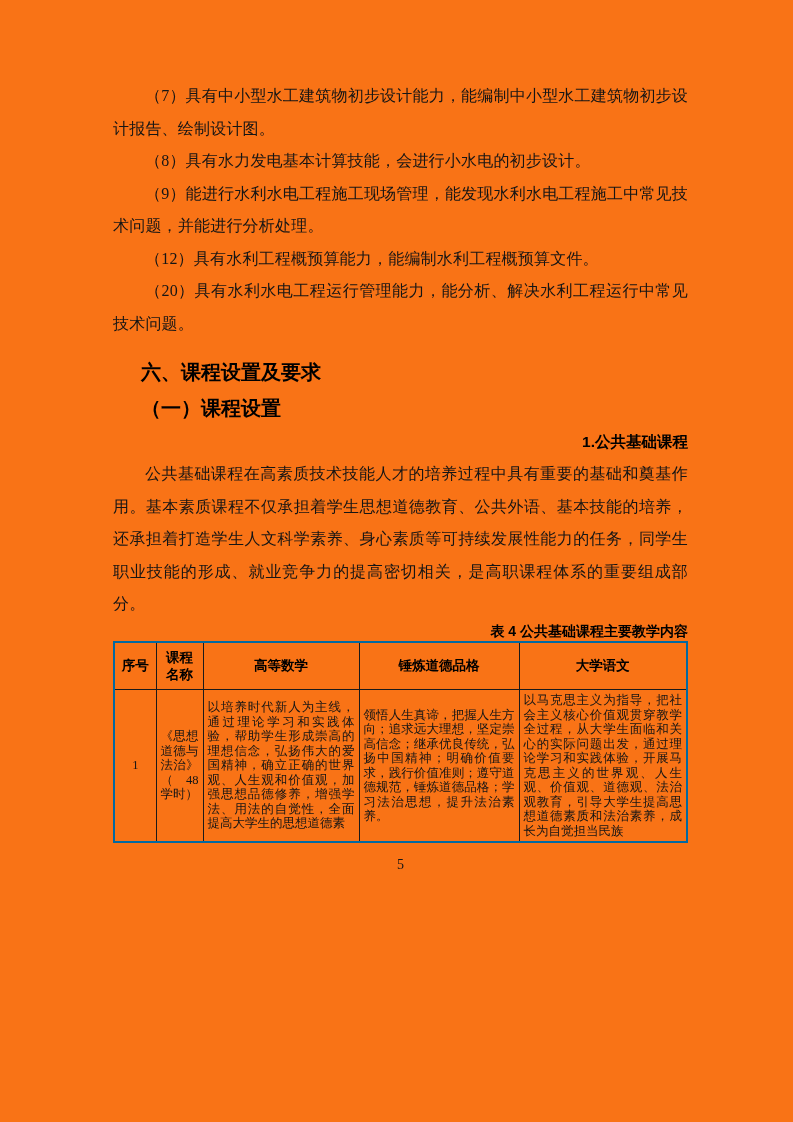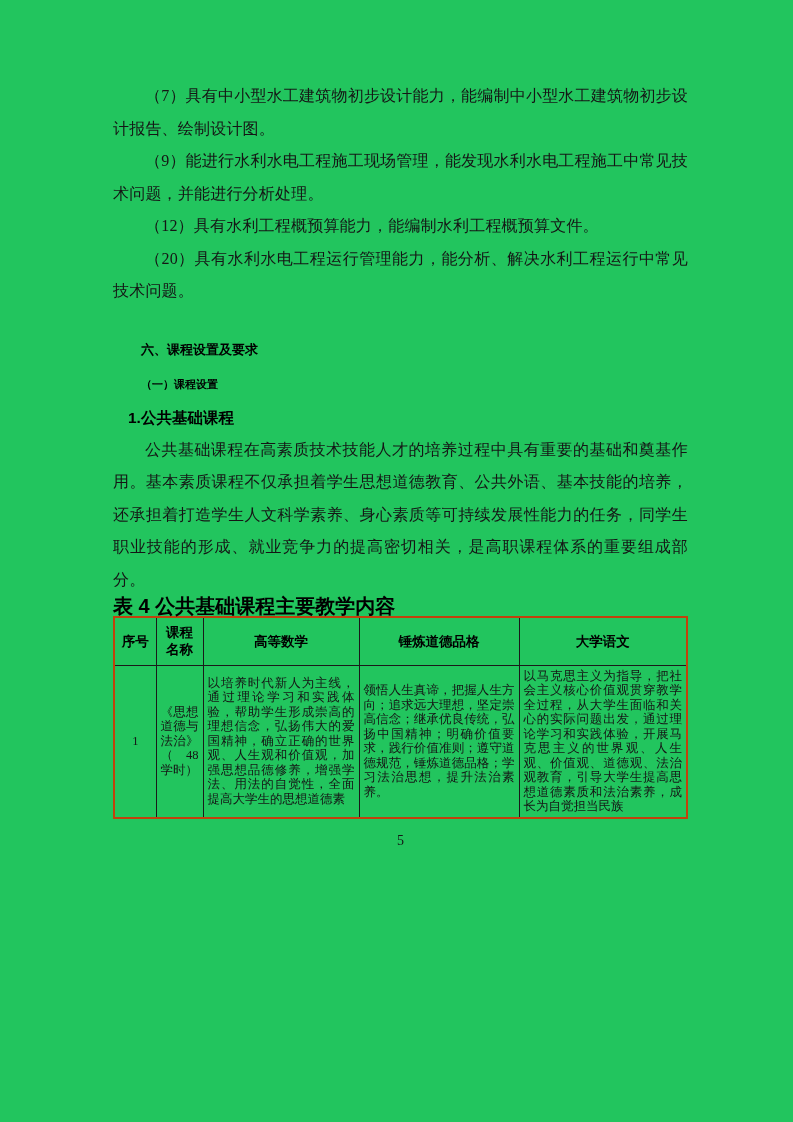--- a/index.html
+++ b/index.html
@@ -4,21 +4,21 @@
 <style>
   html, body {
     margin: 0;
     padding: 0;
     background: #ffffff;
   }
   .page {
     position: relative;
     width: 793px;
     height: 1122px;
-    background: #22c55e;
+    background: #f97316;
     overflow: hidden;
     font-family: "Liberation Serif", "DejaVu Serif", serif;
     color: #151515;
   }
   .content {
     position: absolute;
     left: 113px;
     top: 0;
     width: 575px;
     padding-top: 80px;
@@ -26,60 +26,61 @@
   .body-para {
     margin: 0;
     font-size: 16px;
     line-height: 32.5px;
     text-align: justify;
     text-justify: inter-ideograph;
     text-indent: 2em;
     letter-spacing: 0.2px;
   }
   .sec-heading {
-    margin: 24px 0 0 0;
+    margin: 16px 0 0 0;
     padding-left: 28px;
-    font-family: Liberation Sans, sans-serif;
+    font-family: Liberation Mono, monospace;
     font-weight: bold;
-    font-size: 13px;
+    font-size: 20px;
     line-height: 36px;
     color: #000;
   }
   .subsec-heading {
     margin: 0;
     padding-left: 28px;
     font-family: "Liberation Sans", "DejaVu Sans", sans-serif;
     font-weight: bold;
-    font-size: 11px;
+    font-size: 20px;
     line-height: 33px;
     color: #000;
   }
   .item-heading {
     margin: 0;
     padding-left: 15px;
     font-family: "Liberation Sans", "DejaVu Sans", sans-serif;
     font-weight: bold;
     font-size: 15.5px;
     line-height: 33px;
     color: #000;
+    text-align: right;
   }
   .table-caption {
     margin: 0;
     font-family: "Liberation Sans", "DejaVu Sans", sans-serif;
     font-weight: bold;
-    font-size: 20px;
+    font-size: 14px;
     line-height: 20px;
-    text-align: left;
+    text-align: right;
     color: #000;
   }
   table.courses {
     border-collapse: collapse;
     table-layout: fixed;
     width: 573px;
-    border: 2px solid #c2410c;
+    border: 2px solid #0369a1;
   }
   table.courses th,
   table.courses td {
     border: 1px solid #1a1a1a;
     box-sizing: border-box;
     overflow: hidden;
   }
   table.courses th {
     font-family: "Liberation Sans", "DejaVu Sans", sans-serif;
     font-weight: bold;
@@ -121,20 +122,21 @@
     text-align: center;
   }
 </style>
 </head>
 <body>
 
 <div class="page">
   <div class="content">
 
     <p class="body-para">（7）具有中小型水工建筑物初步设计能力，能编制中小型水工建筑物初步设计报告、绘制设计图。</p>
+    <p class="body-para">（8）具有水力发电基本计算技能，会进行小水电的初步设计。</p>
     <p class="body-para">（9）能进行水利水电工程施工现场管理，能发现水利水电工程施工中常见技术问题，并能进行分析处理。</p>
     <p class="body-para">（12）具有水利工程概预算能力，能编制水利工程概预算文件。</p>
     <p class="body-para">（20）具有水利水电工程运行管理能力，能分析、解决水利工程运行中常见技术问题。</p>
 
     <h2 class="sec-heading">六、课程设置及要求</h2>
     <h3 class="subsec-heading">（一）课程设置</h3>
     <h4 class="item-heading">1.公共基础课程</h4>
 
     <p class="body-para">公共基础课程在高素质技术技能人才的培养过程中具有重要的基础和奠基作用。基本素质课程不仅承担着学生思想道德教育、公共外语、基本技能的培养，还承担着打造学生人文科学素养、身心素质等可持续发展性能力的任务，同学生职业技能的形成、就业竞争力的提高密切相关，是高职课程体系的重要组成部分。</p>
 

